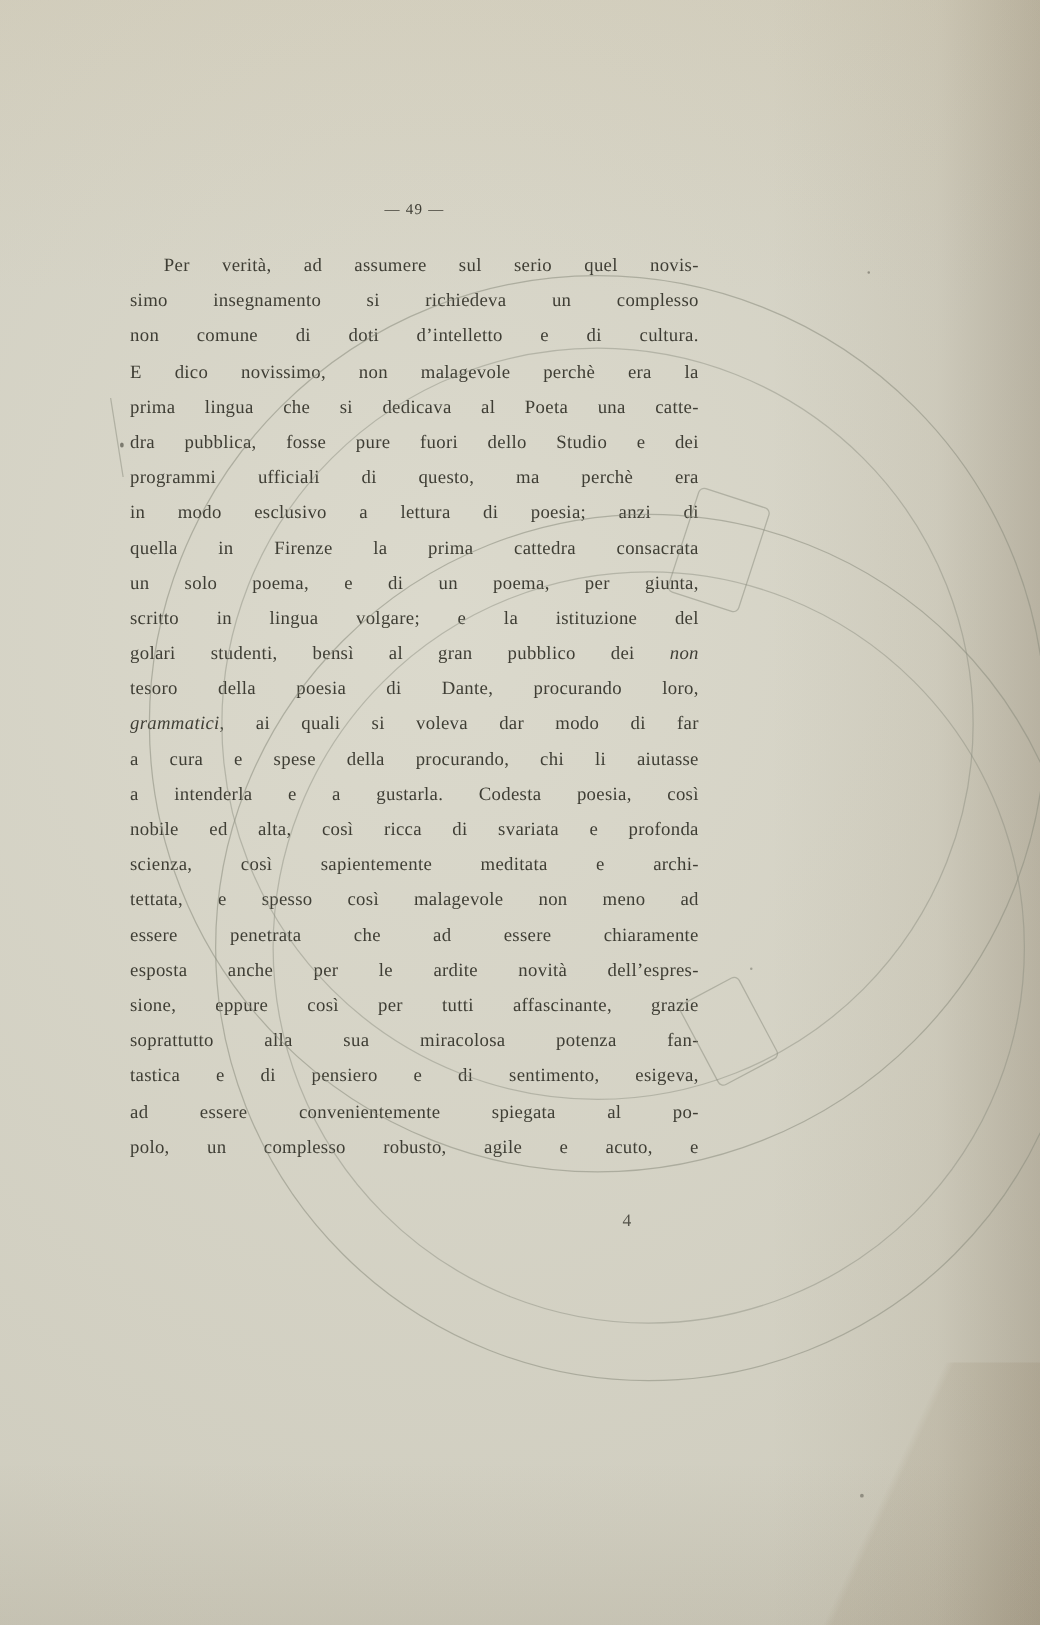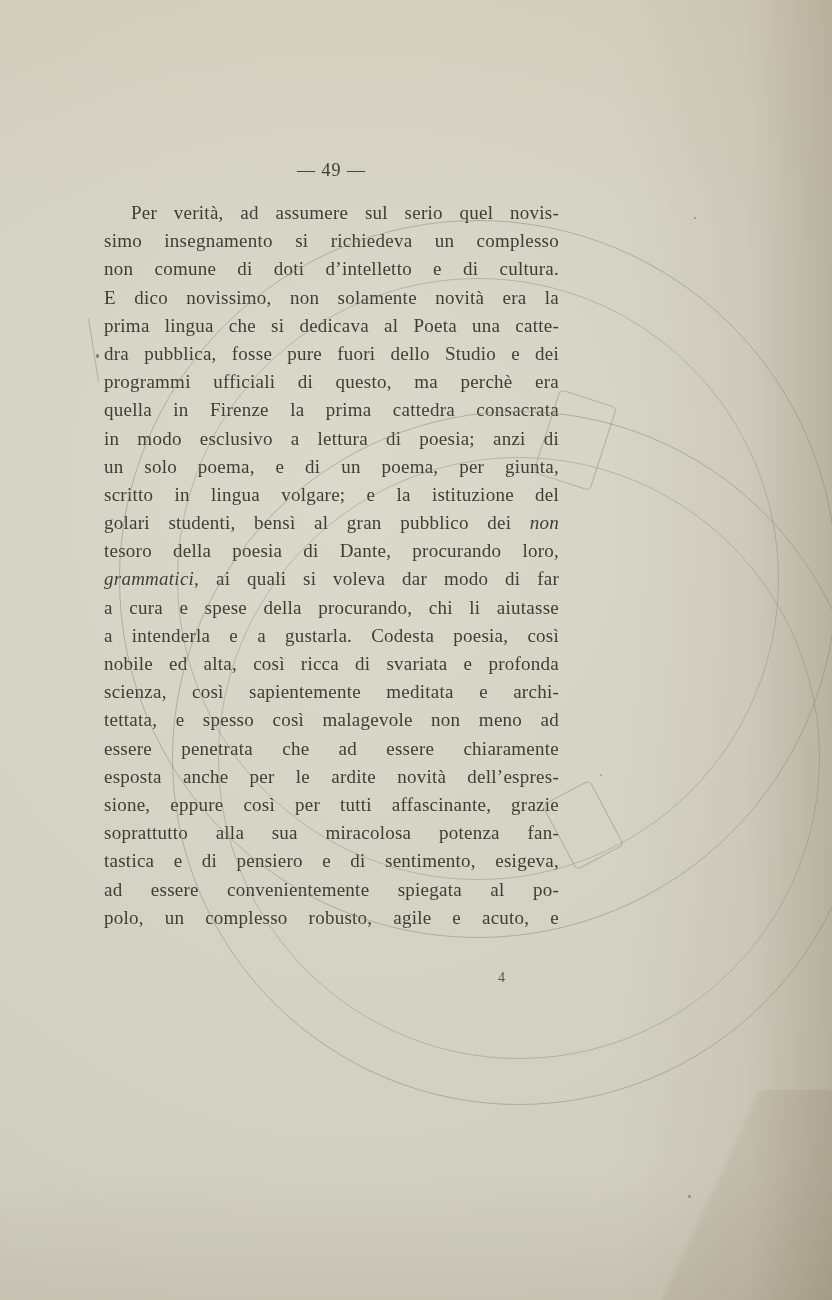--- a/index.html
+++ b/index.html
@@ -38,30 +38,30 @@
     width: 280px;
     height: 210px;
     background: linear-gradient(115deg, rgba(0,0,0,0) 54%, rgba(125,105,72,0.10) 56%, rgba(130,110,80,0.17) 100%);
   }
   .page-header {
     position: absolute;
     left: 104px;
     top: 160px;
     width: 455px;
     text-align: center;
-    font-size: 18px;
+    font-size: 12px;
     letter-spacing: 1px;
     color: var(--ink);
   }
   .body-text {
     position: absolute;
     left: 104px;
     top: 199px;
     width: 455px;
-    font-size: 19px;
+    font-size: 15px;
     line-height: 28.2px;
     letter-spacing: 0.25px;
     color: var(--ink);
   }
   .body-text .line {
     text-align: justify;
     text-align-last: justify;
     white-space: normal;
     height: 28.2px;
   }
@@ -125,26 +125,26 @@
 <body>
 
 <div class="scan-page">
 
   <div class="page-header">— 49 —</div>
 
   <div class="body-text">
       <div class="line"><span>Per verità, ad assumere sul serio quel novis-</span></div>
       <div class="line"><span>simo insegnamento si richiedeva un complesso</span></div>
       <div class="line"><span>non comune di doti d’intelletto e di cultura.</span></div>
-      <div class="line"><span>E dico novissimo, non solamente novità era la</span></div>
+      <div class="line"><span>E dico novissimo, non malagevole perchè era la</span></div>
       <div class="line"><span>prima lingua che si dedicava al Poeta una catte-</span></div>
       <div class="line"><span>dra pubblica, fosse pure fuori dello Studio e dei</span></div>
       <div class="line"><span>programmi ufficiali di questo, ma perchè era</span></div>
+      <div class="line"><span>in modo esclusivo a lettura di poesia; anzi di</span></div>
       <div class="line"><span>quella in Firenze la prima cattedra consacrata</span></div>
-      <div class="line"><span>in modo esclusivo a lettura di poesia; anzi di</span></div>
       <div class="line"><span>un solo poema, e di un poema, per giunta,</span></div>
       <div class="line"><span>scritto in lingua volgare; e la istituzione del</span></div>
       <div class="line"><span>golari studenti, bensì al gran pubblico dei </span><i>non</i></div>
       <div class="line"><span>tesoro della poesia di Dante, procurando loro,</span></div>
       <div class="line"><i>grammatici</i><span>, ai quali si voleva dar modo di far</span></div>
       <div class="line"><span>a cura e spese della procurando, chi li aiutasse</span></div>
       <div class="line"><span>a intenderla e a gustarla. Codesta poesia, così</span></div>
       <div class="line"><span>nobile ed alta, così ricca di svariata e profonda</span></div>
       <div class="line"><span>scienza, così sapientemente meditata e archi-</span></div>
       <div class="line"><span>tettata, e spesso così malagevole non meno ad</span></div>

